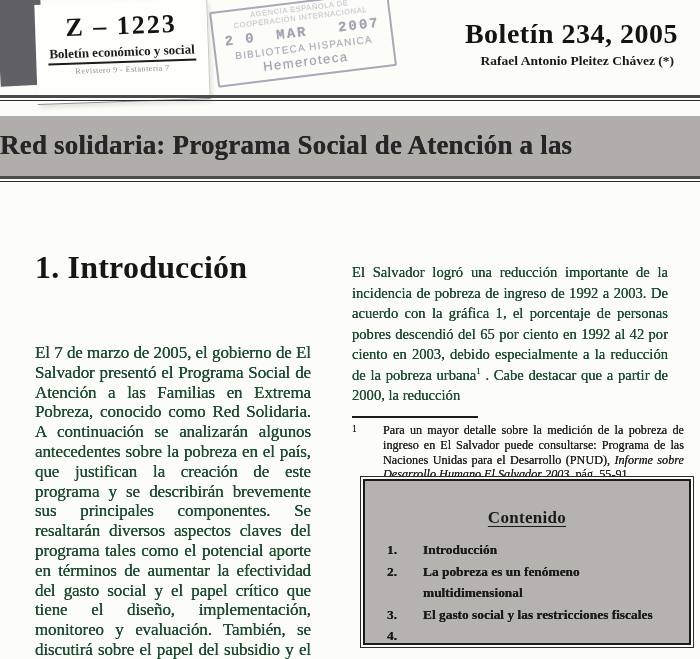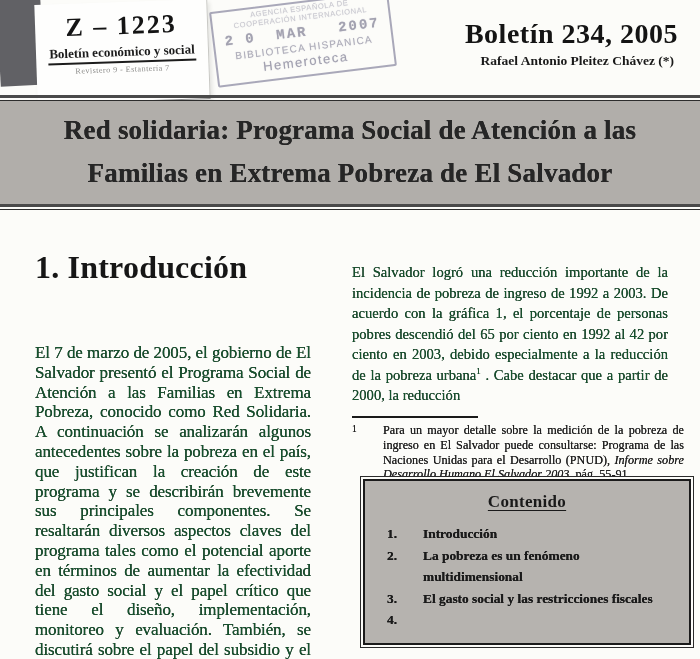--- a/index.html
+++ b/index.html
@@ -46,21 +46,21 @@
   .issue{position:absolute;top:18px;right:22px;font-size:28px;font-weight:bold;
     letter-spacing:.5px;color:#141414;}
   .author{position:absolute;top:53px;right:26px;font-size:13.5px;font-weight:bold;color:#1a1a1a;}
 
   
   .banner{position:absolute;top:95px;left:0;width:700px;}
   .rule-thick{height:3px;background:#4a4a4a;}
   .rule-thin{height:1px;background:#2d2d2d;}
   .gap-b{margin-bottom:2px;}
   .gap-t{margin-top:2px;}
-  .banner-inner{background:var(--banner-bg);padding:8px 0 9px;text-align:center;}
+  .banner-inner{background:var(--banner-bg);padding:8px 0 9px;text-align:left;margin-top:15px;}
   .banner-line{font-size:27px;font-weight:bold;color:#262626;line-height:43px;
     letter-spacing:.2px;text-shadow:0 0 .5px #262626;}
 
   
   .col{position:absolute;top:240px;}
   .col-left{left:35px;width:276px;}
   .col-right{left:352px;width:316px;}
   .section-heading{font-size:32px;font-weight:bold;margin-top:13px;line-height:28px;
     color:#161616;letter-spacing:.2px;}
   .body-text{text-align:justify;color:#14532d;text-shadow:0 0 .4px #1c1c1c;}
@@ -77,21 +77,21 @@
   .fn-ref-block{grid-template-columns:31px 1fr;width:332px;font-size:12.2px;line-height:14.8px;}
   .fn-marker{font-weight:normal;}
   .sup-marker{font-size:9.5px;position:relative;top:-1px;}
 
   
   .contents-box{position:absolute;left:360px;top:476px;width:334px;height:172px;
     border:1px solid #2b2b2b;padding:2px;background:var(--paper);}
   .contents-inner{border:2px solid #1b1b1b;background:var(--box-bg);height:100%;
     padding-top:11px;}
   .contents-title{text-align:center;font-size:17px;font-weight:bold;color:#1a1a1a;
-    text-decoration:underline;text-underline-offset:3px;letter-spacing:.3px;}
+    text-decoration:underline;text-underline-offset:3px;letter-spacing:.3px;margin-top:16px;}
   .contents-list{margin:11px 0 0 22px;}
   .contents-item{display:grid;grid-template-columns:36px 1fr;font-weight:bold;
     font-size:13.4px;line-height:21.5px;color:#1a1a1a;text-shadow:0 0 .4px #1a1a1a;}
   .item-label{white-space:pre-line;}
 </style>
 </head>
 <body>
 
 <div class="page">
 
@@ -112,21 +112,20 @@
   </div>
 
   <div class="issue">Boletín 234, 2005</div>
   <div class="author">Rafael Antonio Pleitez Chávez  (*)</div>
 
   <div class="banner">
     <div class="rule-thick gap-b"></div>
     <div class="rule-thin"></div>
     <div class="banner-inner">
       <div class="banner-line">Red solidaria: Programa Social de Atención a las</div>
-      <div class="banner-line">Familias en Extrema Pobreza de El Salvador</div>
     </div>
     <div class="rule-thick"></div>
     <div class="rule-thin gap-t"></div>
   </div>
 
   <div class="col col-left">
     <h2 class="section-heading">1. Introducción</h2>
     <p class="body-text">El 7 de marzo de 2005, el gobierno de El Salvador presentó el Programa Social de Atención a las Familias en Extrema Pobreza, conocido como Red Solidaria. A continuación se analizarán algunos antecedentes sobre la pobreza en el país, que justifican la creación de este programa y se describirán brevemente sus principales componentes. Se resaltarán diversos aspectos claves del programa tales como el potencial aporte en términos de aumentar la efectividad del gasto social y el papel crítico que tiene el diseño, implementación, monitoreo y evaluación. También, se discutirá sobre el papel del subsidio y el microcrédito dentro de la Red Solidaria.</p>
     <div class="fn-rule"></div>
     <div class="fn fn-author">

